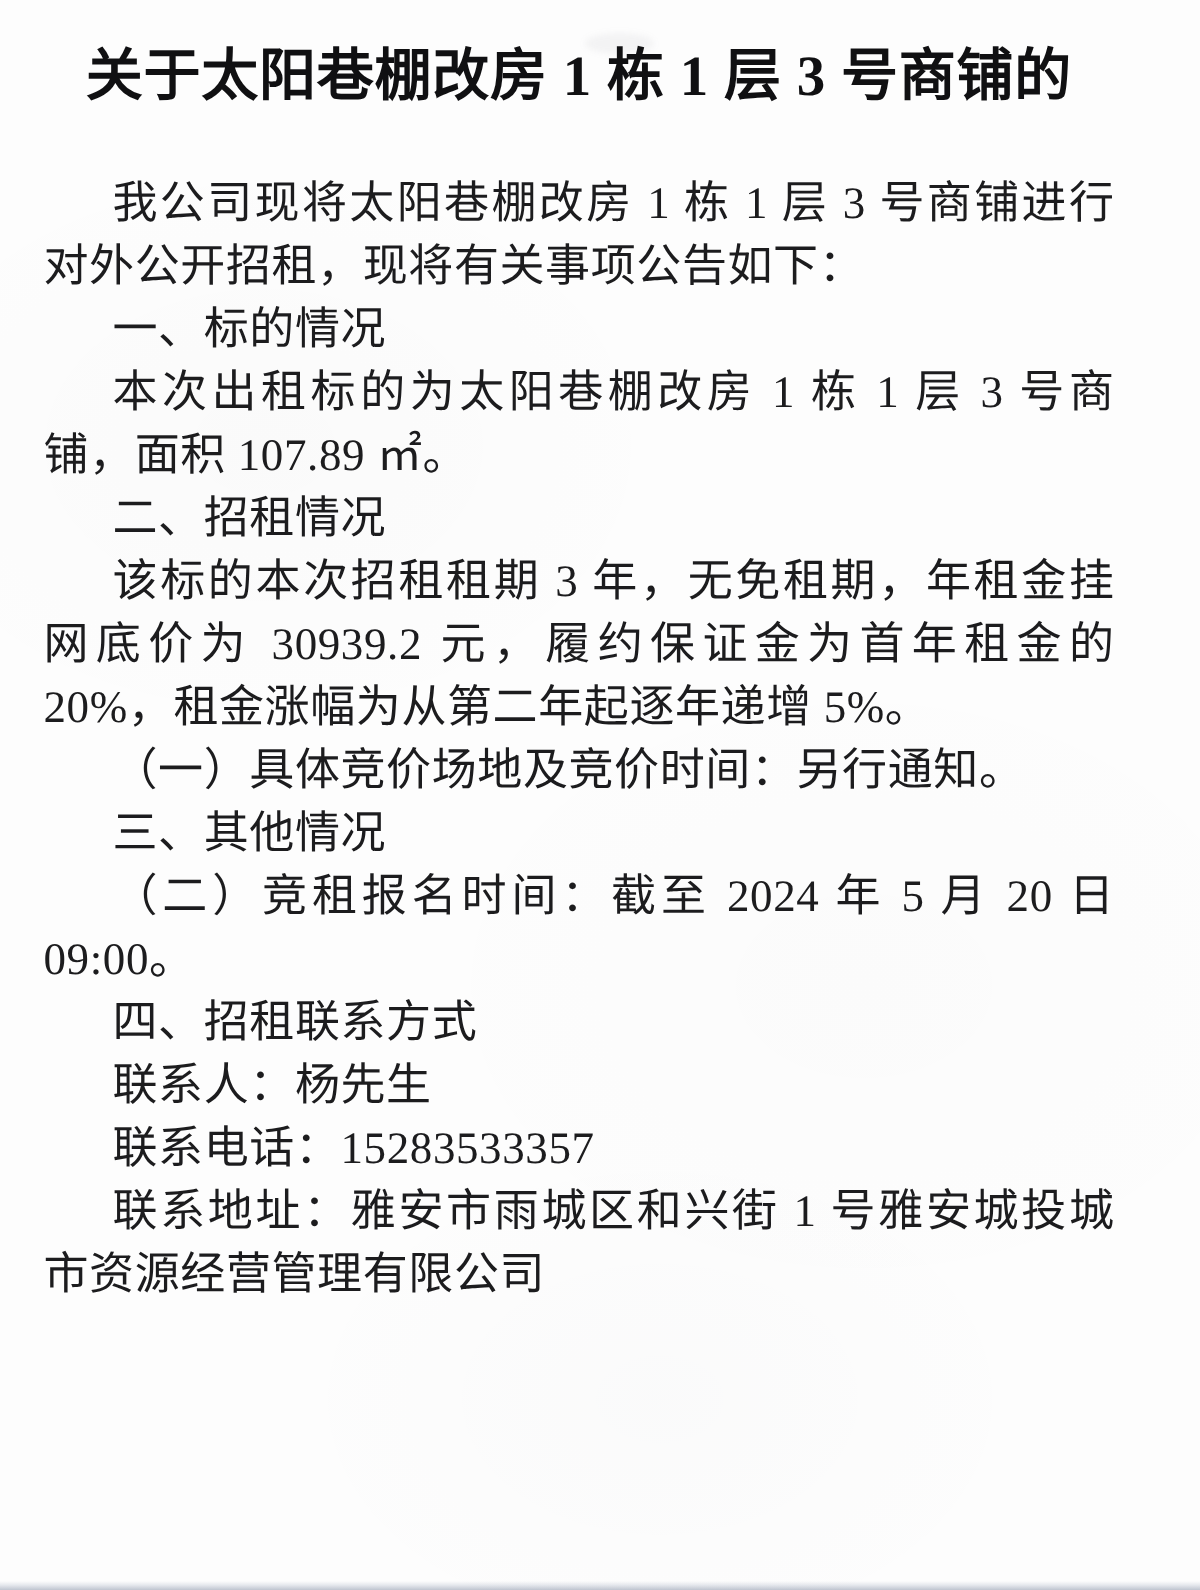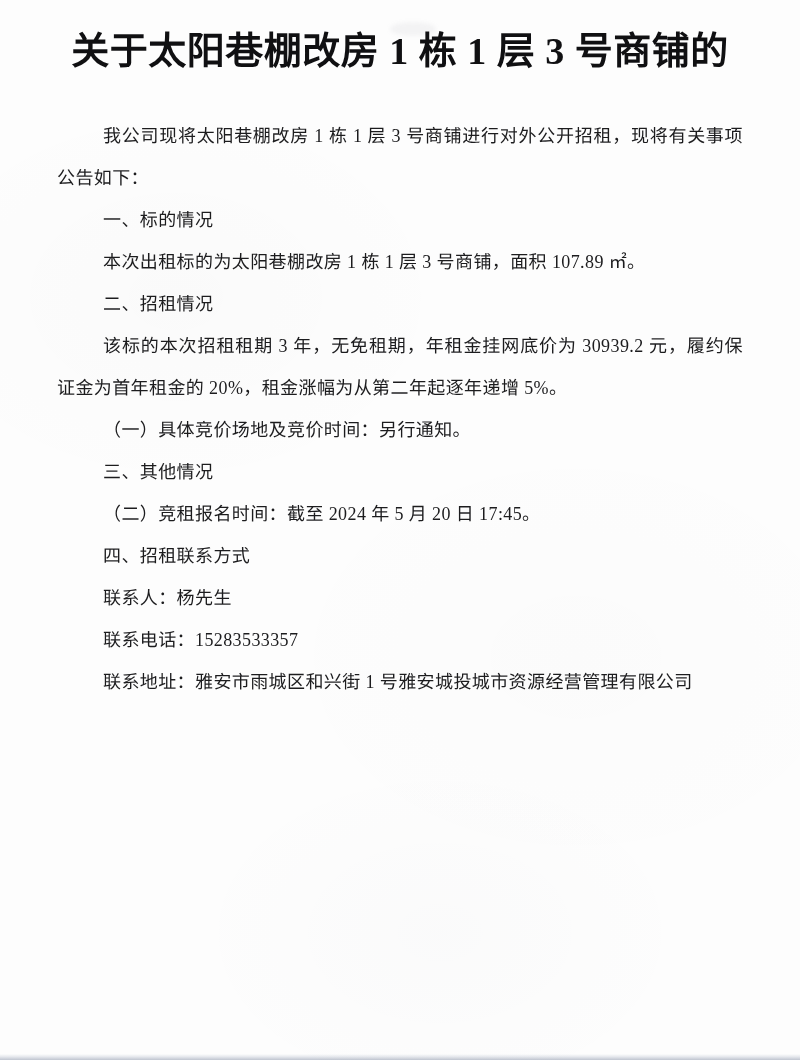--- a/index.html
+++ b/index.html
@@ -18,35 +18,35 @@
       radial-gradient(ellipse 380px 260px at 55% 88%, rgba(20,30,60,0.012), transparent 70%),
       #fdfdfd;
     font-family: "Liberation Serif", "DejaVu Serif", serif;
     color: #1b1b1d;
   }
   .doc {
     position: absolute;
     left: 0;
     top: 0;
     right: 0;
-    padding: 28px 57px 0 57px;
+    padding: 28px 57px 0 29px;
     box-sizing: border-box;
   }
   .title {
     font-size: 38px;
     line-height: 47px;
     font-weight: 700;
     text-align: center;
     color: #101012;
     letter-spacing: 0.5px;
     margin: 0 0 40px 0;
   }
   .body-text p {
     margin: 0;
-    font-size: 18px;
+    font-size: 30px;
     line-height: 42px;
     text-indent: 46px;
     text-align: justify;
     letter-spacing: 0.4px;
     color: #1c1c1e;
   }
   .scan-edge-bottom {
     position: absolute;
     left: 0;
     right: 0;
@@ -79,21 +79,21 @@
     </h1>
 
     <div class="body-text">
       <p>我公司现将太阳巷棚改房 1 栋 1 层 3 号商铺进行对外公开招租，现将有关事项公告如下：</p>
       <p>一、标的情况</p>
       <p>本次出租标的为太阳巷棚改房 1 栋 1 层 3 号商铺，面积 107.89 ㎡。</p>
       <p>二、招租情况</p>
       <p>该标的本次招租租期 3 年，无免租期，年租金挂网底价为 30939.2 元，履约保证金为首年租金的 20%，租金涨幅为从第二年起逐年递增 5%。</p>
       <p>（一）具体竞价场地及竞价时间：另行通知。</p>
       <p>三、其他情况</p>
-      <p>（二）竞租报名时间：截至 2024 年 5 月 20 日 17:45。</p>
+      <p>（二）竞租报名时间：截至 2024 年 5 月 20 日 09:00。</p>
       <p>四、招租联系方式</p>
       <p>联系人：杨先生</p>
       <p>联系电话：15283533357</p>
       <p>联系地址：雅安市雨城区和兴街 1 号雅安城投城市资源经营管理有限公司</p>
     </div>
   </div>
 
   <div class="scan-edge-bottom"></div>
 </div>
 

